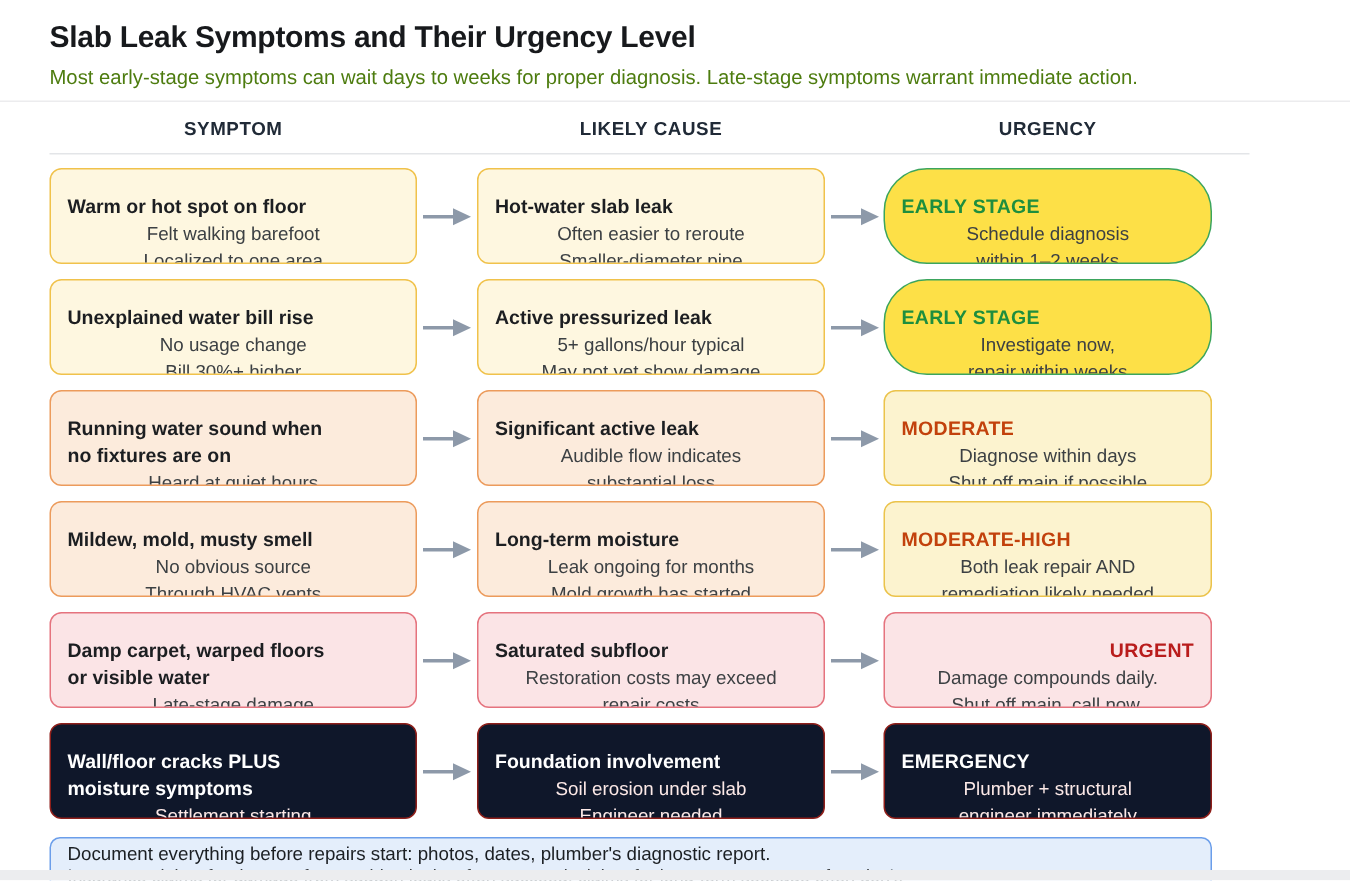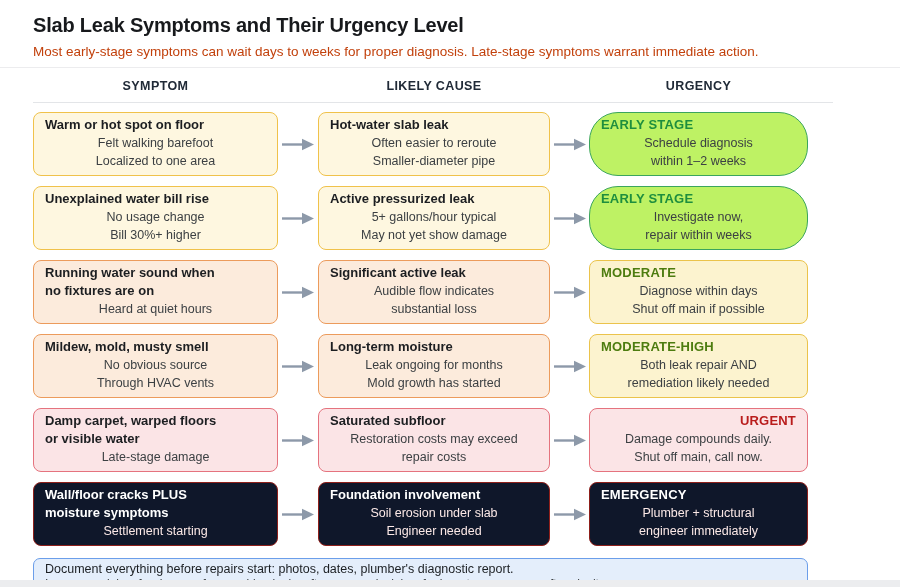--- a/index.html
+++ b/index.html
@@ -11,60 +11,60 @@
     font-family:"Liberation Sans","DejaVu Sans",sans-serif;
     color:#202124;
     overflow:hidden;
   }
   .header { padding:13px 33px 0 33px; }
   .page-title {
     font-size:20px; font-weight:700; color:#17191c;
     letter-spacing:-0.2px; line-height:24px;
   }
   .page-subtitle {
-    margin-top:6px; font-size:13.5px; color:#c2410c; line-height:17px;
+    margin-top:6px; font-size:13.5px; color:#4d7c0f; line-height:17px;
   }
   .top-divider { margin-top:7px; height:1px; width:100%; background:#ececee; }
   .content { padding:0 33px; }
   .col-headers { display:flex; margin-top:11px; }
   .col-header {
     font-size:12.5px; font-weight:700; color:#202a37;
     letter-spacing:0.4px; text-align:center; line-height:15px;
   }
   .w-symptom { width:245px; }
   .w-gap1 { width:40px; }
   .w-cause { width:232px; }
   .w-gap2 { width:39px; }
   .w-urgency { width:219px; }
   .header-divider { margin-top:8px; height:1px; width:800px; background:#e3e5e8; }
   .rows { margin-top:9px; }
   .row { display:flex; align-items:stretch; height:64px; margin-bottom:10px; }
   .card {
     border-radius:8px; border:1.5px solid transparent;
-    padding:3px 11px; overflow:hidden;
+    padding:16px 11px; overflow:hidden;
   }
   .card-title {
     font-size:13px; font-weight:700; line-height:18px;
     white-space:pre-line; color:#1c1e21;
   }
   .card-body {
     font-size:12.5px; line-height:18px; color:#3c4043; white-space:pre-line;text-align:center;
   }
   .urgency-label { font-size:13px; font-weight:700; line-height:18px; letter-spacing:0.2px; }
   
   .theme-yellow  { background:#fef7e0; border-color:#f0c24b; }
   .theme-peach   { background:#fcebdc; border-color:#ec9b5c; }
   .theme-pink    { background:#fbe4e6; border-color:#e5737e; }
-  .theme-green   { background:#bef264; border-color:#3ba55d;border-radius:29px; }
+  .theme-green   { background:#fde047; border-color:#3ba55d;border-radius:29px; }
   .theme-gold    { background:#fcf3cf; border-color:#ebc34b; }
   .theme-darkred { background:#0f172a; border-color:#8e1f1a; }
   .theme-darkred .card-title { color:#ffffff; }
   .theme-darkred .card-body  { color:#fce9e7; }
   .label-green { color:#1e8e3e; }
-  .label-brick { color:#4d7c0f; }
+  .label-brick { color:#c2410c; }
   .label-red   { color:#b91c1c;text-align:right; }
   .label-white { color:#ffffff; }
   
   .arrow-cell { display:flex; align-items:center; justify-content:center; }
   .arrow-icon { display:block; }
   
   .footer-note {
     margin-top:12px; width:775px; height:35px;
     background:#e4eefb; border:1.5px solid #6b9eea; border-radius:7px;
     padding:3px 11px;

